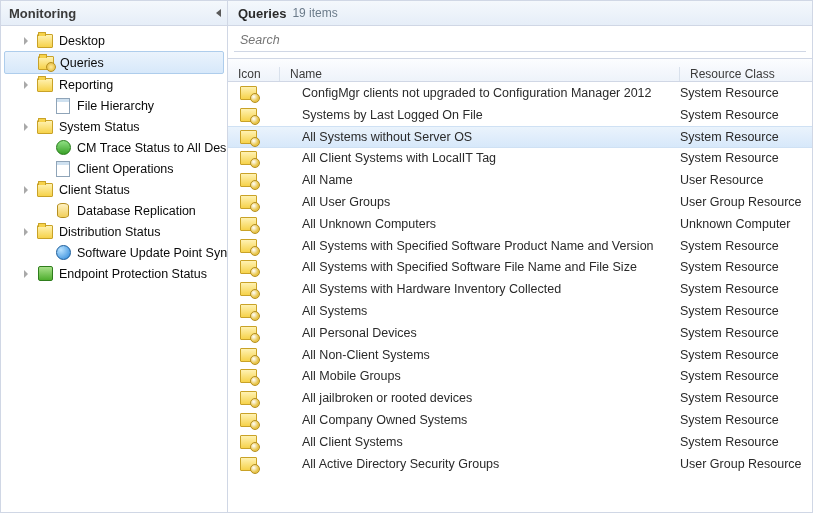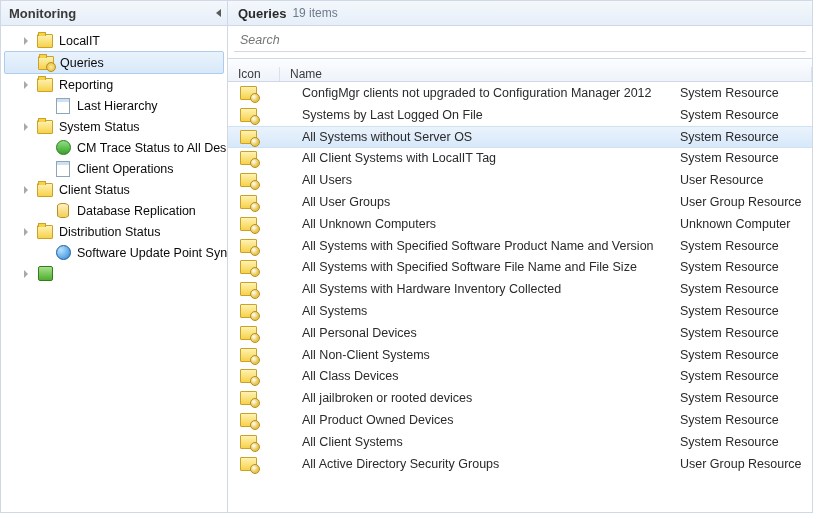--- a/index.html
+++ b/index.html
@@ -61,42 +61,42 @@
     <div class="sidebar-hdr">
       <span>Monitoring</span>
       <span class="caret-left"></span>
     </div>
     <div class="tree" id="tree">
         <div class="node indent1">
           <span class="arrow closed"></span>
           <span class="icon">
             <span class="glyph-folder"></span>
           </span>
-          <span class="lbl">LocalIT</span>
+          <span class="lbl">Desktop</span>
         </div>
         <div class="node indent1 sel">
           <span class="arrow "></span>
           <span class="icon">
             <span class="glyph-folder queries"></span>
           </span>
           <span class="lbl">Queries</span>
         </div>
         <div class="node indent1">
           <span class="arrow closed"></span>
           <span class="icon">
             <span class="glyph-folder"></span>
           </span>
           <span class="lbl">Reporting</span>
         </div>
         <div class="node indent2">
           <span class="arrow "></span>
           <span class="icon">
             <span class="glyph-page"></span>
           </span>
-          <span class="lbl">Last Hierarchy</span>
+          <span class="lbl">File Hierarchy</span>
         </div>
         <div class="node indent1">
           <span class="arrow closed"></span>
           <span class="icon">
             <span class="glyph-folder"></span>
           </span>
           <span class="lbl">System Status</span>
         </div>
         <div class="node indent2">
           <span class="arrow "></span>
@@ -138,35 +138,37 @@
           <span class="icon">
             <span class="glyph-globe"></span>
           </span>
           <span class="lbl">Software Update Point Synchron</span>
         </div>
         <div class="node indent1">
           <span class="arrow closed"></span>
           <span class="icon">
             <span class="glyph-green"></span>
           </span>
+          <span class="lbl">Endpoint Protection Status</span>
         </div>
       </div>
   </div>
 
   <div class="main">
     <div class="main-hdr">
       <span class="title">Queries</span>
       <span class="count">19 items</span>
     </div>
     <div class="searchbar">
       <input type="text" placeholder="Search" style="">
     </div>
     <div class="cols">
       <div class="col-icon">Icon</div>
       <div class="col-name">Name</div>
+      <div class="col-res">Resource Class</div>
     </div>
     <div class="rows" id="rows">
         <div class="row">
           <div class="rc-icon">
             <span class="qicon"></span>
           </div>
           <div class="rc-name">ConfigMgr clients not upgraded to Configuration Manager 2012</div>
           <div class="rc-res">System Resource</div>
         </div>
         <div class="row">
@@ -187,21 +189,21 @@
           <div class="rc-icon">
             <span class="qicon"></span>
           </div>
           <div class="rc-name">All Client Systems with LocalIT Tag</div>
           <div class="rc-res">System Resource</div>
         </div>
         <div class="row">
           <div class="rc-icon">
             <span class="qicon"></span>
           </div>
-          <div class="rc-name">All Users</div>
+          <div class="rc-name">All Name</div>
           <div class="rc-res">User Resource</div>
         </div>
         <div class="row">
           <div class="rc-icon">
             <span class="qicon"></span>
           </div>
           <div class="rc-name">All User Groups</div>
           <div class="rc-res">User Group Resource</div>
         </div>
         <div class="row">
@@ -250,35 +252,35 @@
           <div class="rc-icon">
             <span class="qicon"></span>
           </div>
           <div class="rc-name">All Non-Client Systems</div>
           <div class="rc-res">System Resource</div>
         </div>
         <div class="row">
           <div class="rc-icon">
             <span class="qicon"></span>
           </div>
-          <div class="rc-name">All Class Devices</div>
+          <div class="rc-name">All Mobile Groups</div>
           <div class="rc-res">System Resource</div>
         </div>
         <div class="row">
           <div class="rc-icon">
             <span class="qicon"></span>
           </div>
           <div class="rc-name">All jailbroken or rooted devices</div>
           <div class="rc-res">System Resource</div>
         </div>
         <div class="row">
           <div class="rc-icon">
             <span class="qicon"></span>
           </div>
-          <div class="rc-name">All Product Owned Devices</div>
+          <div class="rc-name">All Company Owned Systems</div>
           <div class="rc-res">System Resource</div>
         </div>
         <div class="row">
           <div class="rc-icon">
             <span class="qicon"></span>
           </div>
           <div class="rc-name">All Client Systems</div>
           <div class="rc-res">System Resource</div>
         </div>
         <div class="row">

